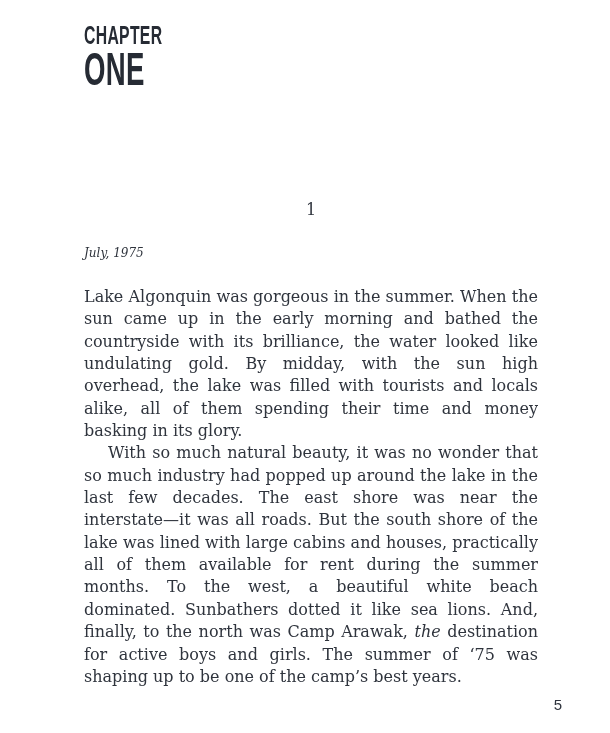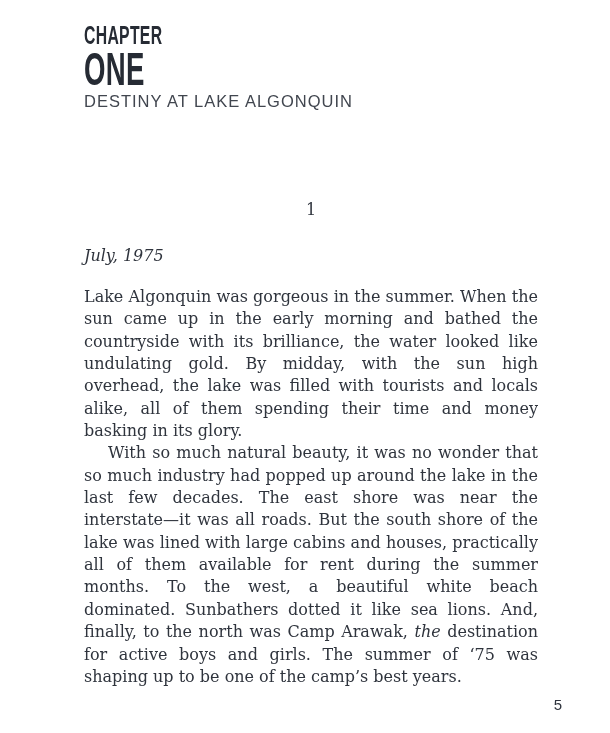--- a/index.html
+++ b/index.html
@@ -64,21 +64,21 @@
     text-align: center;
     font-size: 16px;
     line-height: 1.2;
     color: #2f343d;
   }
   .dateline {
     position: absolute;
     left: 84px;
     top: 246px;
     font-style: italic;
-    font-size: 16px;
+    font-size: 12px;
     line-height: 1.2;
     color: #2f343d;
   }
   .body-text {
     position: absolute;
     left: 84px;
     top: 286px;
     width: 454px;
     font-size: 16px;
     line-height: 22.35px;
@@ -110,21 +110,20 @@
 </style>
 </head>
 <body>
 
 <div class="page">
 
   <div class="chapter-label">CHAPTER</div>
 
   <div class="chapter-word">ONE</div>
 
-  <div class="chapter-subtitle">DESTINY AT LAKE ALGONQUIN</div>
 
   <div class="section-number">1</div>
 
   <div class="dateline">July, 1975</div>
 
   <div class="body-text">
       <p class=""><span>Lake Algonquin was gorgeous in the summer. When the sun came up in the early morning and bathed the countryside with its brilliance, the water looked like undulating gold. By midday, with the sun high overhead, the lake was filled with tourists and locals alike, all of them spending their time and money basking in its glory.</span></p>
       <p class="indent"><span>With so much natural beauty, it was no wonder that so much industry had popped up around the lake in the last few decades. The east shore was near the interstate—it was all roads. But the south shore of the lake was lined with large cabins and houses, practically all of them available for rent during the summer months. To the west, a beautiful white beach dominated. Sunbathers dotted it like sea lions. And, finally, to the north was Camp Arawak, </span><em>the</em><span> destination for active boys and girls. The summer of ‘75 was shaping up to be one of the camp’s best years.</span></p>
     </div>
 

